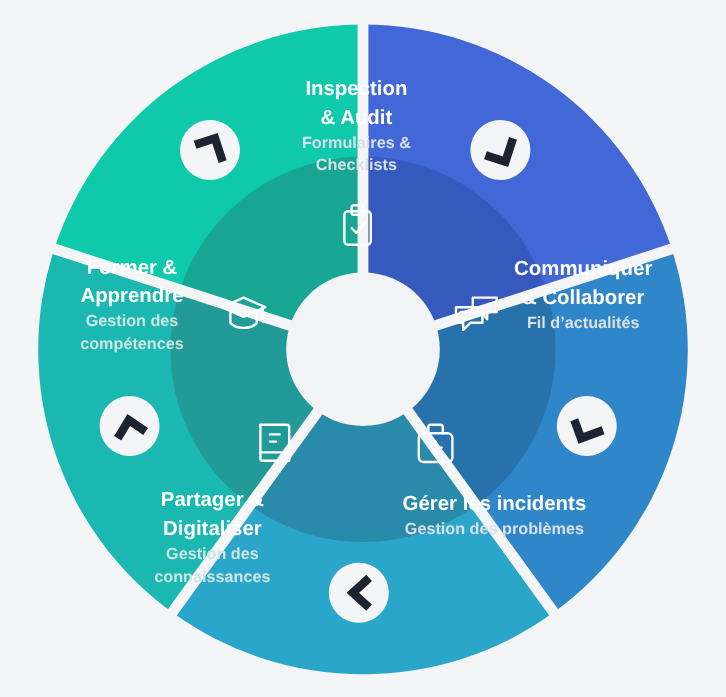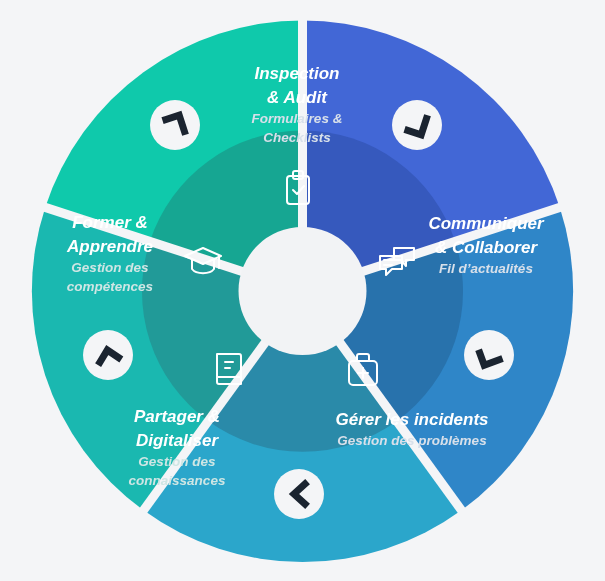--- a/index.html
+++ b/index.html
@@ -10,21 +10,20 @@
     width: 605px;
     height: 581px;
     background: #f4f5f7;
     font-family: "Liberation Sans", sans-serif;
     overflow: hidden;
   }
   #diagram-root {
     position: relative;
     width: 605px;
     height: 581px;
-    font-style: italic;
   }
   svg.wheel {
     display: block;
     width: 605px;
     height: 581px;
   }
   .seg-title {
     font-family: "Liberation Sans", sans-serif;
     font-weight: bold;
     font-size: 17px;

